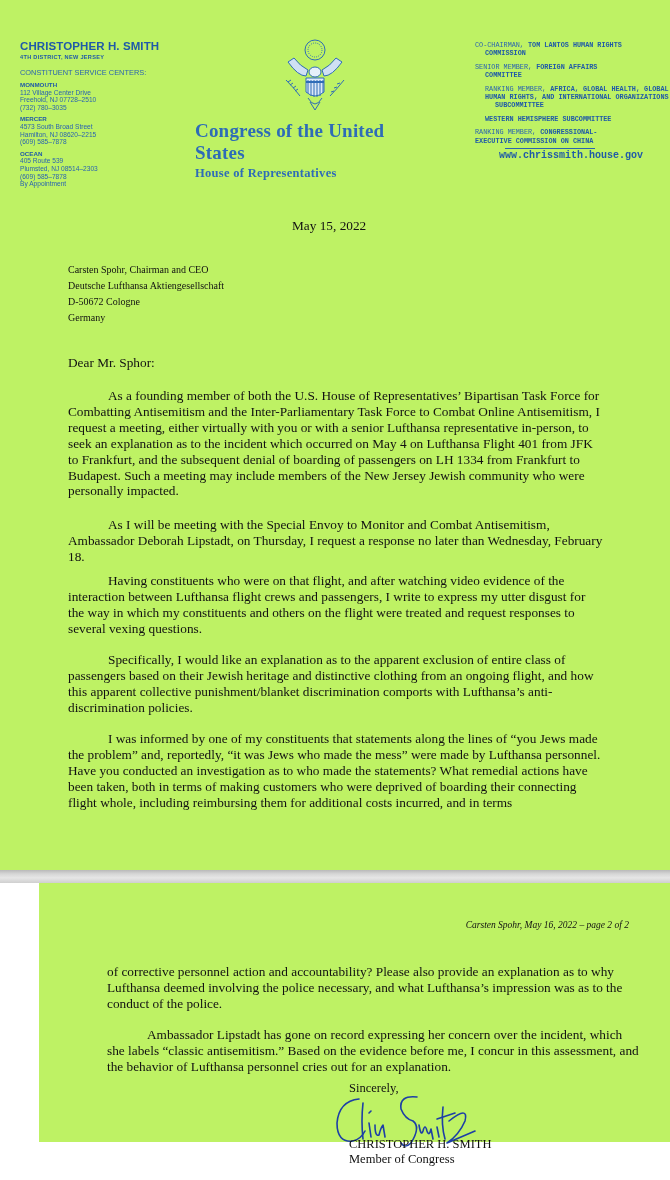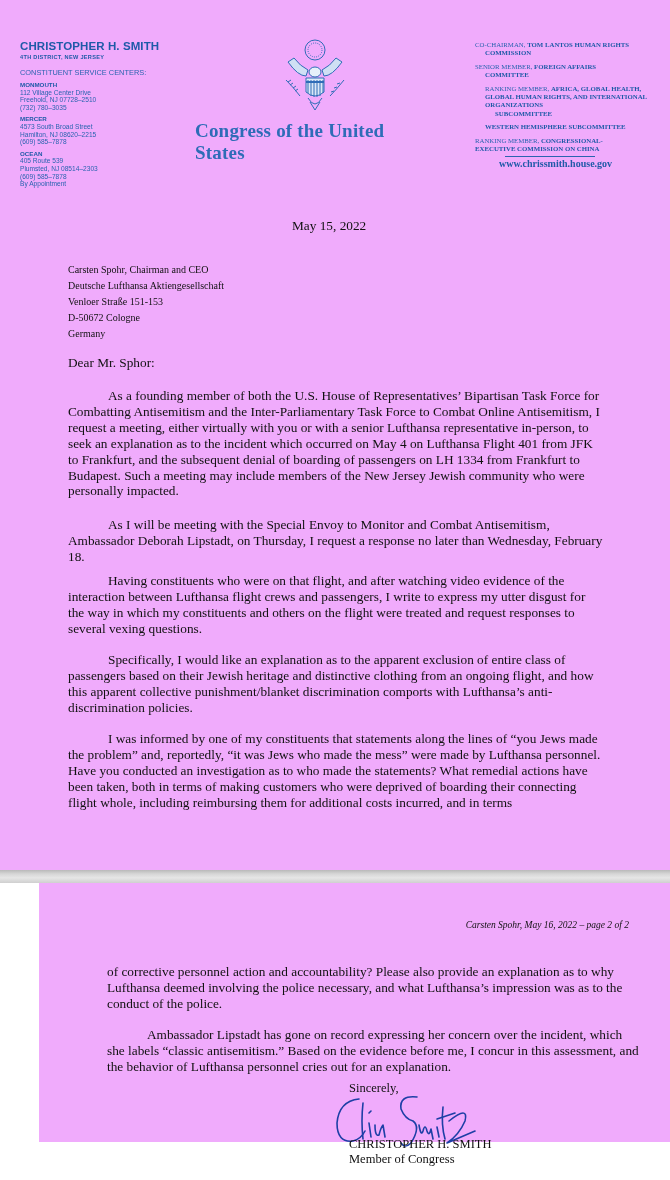--- a/index.html
+++ b/index.html
@@ -1,36 +1,36 @@
 <!DOCTYPE html>
 <html><head>
   <meta charset="utf-8">
   <style>
     html, body { margin: 0; padding: 0; background: #ffffff; }
     body { width: 670px; height: 1180px; position: relative; overflow: hidden; font-family: "Liberation Serif", serif; color: #111; }
-    .page { position: absolute; left: 0; width: 670px; background: #f0abfc; }
+    .page { position: absolute; left: 0; width: 670px; background: #bef264; }
     #page1 { top: 0; height: 870px; }
     #page2 { top: 883px; height: 259px; margin-left: 39px; }
     .separator { position: absolute; left: 0; top: 870px; width: 670px; height: 13px;
       background: linear-gradient(to bottom, #b9b9b9 0%, #d6d6d6 30%, #e6e6e6 60%, #cfcfcf 100%); }
 
     
     .lh-left { position: absolute; left: 20px; top: 40px; width: 190px; color: #2a64b0; font-family: "Liberation Sans", sans-serif; }
     .lh-name { font-weight: bold; font-size: 11.5px; letter-spacing: 0.1px; color: #1f5aa8; }
     .lh-district { font-weight: bold; font-size: 5.6px; letter-spacing: 0.3px; margin-top: 2px; color: #1f5aa8; }
     .lh-centers { font-size: 7.4px; margin-top: 8px; color: #2a64b0; }
     .lh-office { margin-top: 4px; font-size: 6.6px; line-height: 7.6px; color: #2a64b0; }
     .lh-office .oname { font-weight: bold; font-size: 6.2px; color: #1f5aa8; }
 
     .lh-center { position: absolute; left: 195px; top: 36px; width: 240px; color: #2a64b0; }
     .seal { width: 70px; height: 80px; margin: 0 auto; display: block; }
     .congress { font-family: "Liberation Serif", serif; font-weight: bold; font-size: 19px; color: #2e6cb7; margin-top: 4px; letter-spacing: 0.2px; }
     .house { font-family: "Liberation Serif", serif; font-weight: bold; font-size: 12.5px; color: #2e6cb7; margin-top: 2px; letter-spacing: 0.3px; }
 
-    .lh-right { position: absolute; left: 475px; top: 41px; width: 195px; color: #2a64b0; font-family: Liberation Serif, serif; font-size: 6.8px; line-height: 8.4px; }
+    .lh-right { position: absolute; left: 475px; top: 41px; width: 195px; color: #2a64b0; font-family: Liberation Mono, monospace; font-size: 6.8px; line-height: 8.4px; }
     .lh-right .role { margin-bottom: 5px; }
     .lh-right .b { font-weight: bold; color: #1f5aa8; }
     .lh-right .indent { padding-left: 10px; }
     .lh-right .indent2 { padding-left: 10px; }
     .lh-right .rule { width: 90px; height: 1px; background: #2a64b0; margin: 3px 0 3px 30px; }
     .lh-right .web { font-weight: bold; font-size: 10px; color: #1f5aa8; padding-left: 24px; }
 
     
     .date { position: absolute; top: 218px; left: 292px; font-size: 13.3px; }
     .address { position: absolute; top: 262px; left: 68px; font-size: 10px; line-height: 15.9px; }
@@ -92,20 +92,21 @@
         <path d="M26 46 H44" stroke-width="2"></path>
         <path d="M6 44 Q14 52 20 60"></path>
         <path d="M8 46 l3 -2 M10 49 l3 -2 M13 52 l3 -2 M15 55 l3 -2"></path>
         <path d="M64 44 Q56 54 50 60"></path>
         <path d="M60 47 l-3 1 M57 51 l-3 1 M54 55 l-3 1"></path>
         <path d="M28 62 Q35 74 42 62"></path>
         <path d="M30 66 L35 74 L40 66"></path>
       </g>
     </svg>
     <div class="congress">Congress of the United States</div>
+    <div class="house">House of Representatives</div>
   </div>
 
   <div class="lh-right">
     <div class="role">
       <span>CO-CHAIRMAN, </span><span class="b">TOM LANTOS HUMAN RIGHTS</span>
       <div class="b indent">COMMISSION</div>
     </div>
     <div class="role">
       <span>SENIOR MEMBER, </span><span class="b">FOREIGN AFFAIRS</span>
       <div class="b indent">COMMITTEE</div>
@@ -122,21 +123,20 @@
       <div class="b">EXECUTIVE COMMISSION ON CHINA</div>
     </div>
     <div class="rule"></div>
     <div class="web">www.chrissmith.house.gov</div>
   </div>
 
   <div class="date">May 15, 2022</div>
   <div class="address">
     <div>Carsten Spohr, Chairman and CEO</div>
     <div>Deutsche Lufthansa Aktiengesellschaft</div>
-    <div>Venloer Straße 151-153</div>
     <div>D-50672 Cologne</div>
     <div>Germany</div>
   </div>
   <div class="salutation">Dear Mr. Sphor:</div>
   <div class="para" id="p1">As a founding member of both the U.S. House of Representatives’ Bipartisan Task Force for Combatting Antisemitism and the Inter-Parliamentary Task Force to Combat Online Antisemitism, I request a meeting, either virtually with you or with a senior Lufthansa representative in-person, to seek an explanation as to the incident which occurred on May 4 on Lufthansa Flight 401 from JFK to Frankfurt, and the subsequent denial of boarding of passengers on LH 1334 from Frankfurt to Budapest.  Such a meeting may include members of the New Jersey Jewish community who were personally impacted.</div>
   <div class="para" id="p2">As I will be meeting with the Special Envoy to Monitor and Combat Antisemitism, Ambassador Deborah Lipstadt, on Thursday, I request a response no later than Wednesday, February 18.</div>
   <div class="para" id="p3">Having constituents who were on that flight, and after watching video evidence of the interaction between Lufthansa flight crews and passengers, I write to express my utter disgust for the way in which my constituents and others on the flight were treated and request responses to several vexing questions.</div>
   <div class="para" id="p4">Specifically, I would like an explanation as to the apparent exclusion of entire class of passengers based on their Jewish heritage and distinctive clothing from an ongoing flight, and how this apparent collective punishment/blanket discrimination comports with Lufthansa’s anti-discrimination policies.</div>
   <div class="para" id="p5">I was informed by one of my constituents that statements along the lines of “you Jews made the problem” and, reportedly, “it was Jews who made the mess” were made by Lufthansa personnel.  Have you conducted an investigation as to who made the statements?  What remedial actions have been taken, both in terms of making customers who were deprived of boarding their connecting flight whole, including reimbursing them for additional costs incurred, and in terms</div>
 </div>

